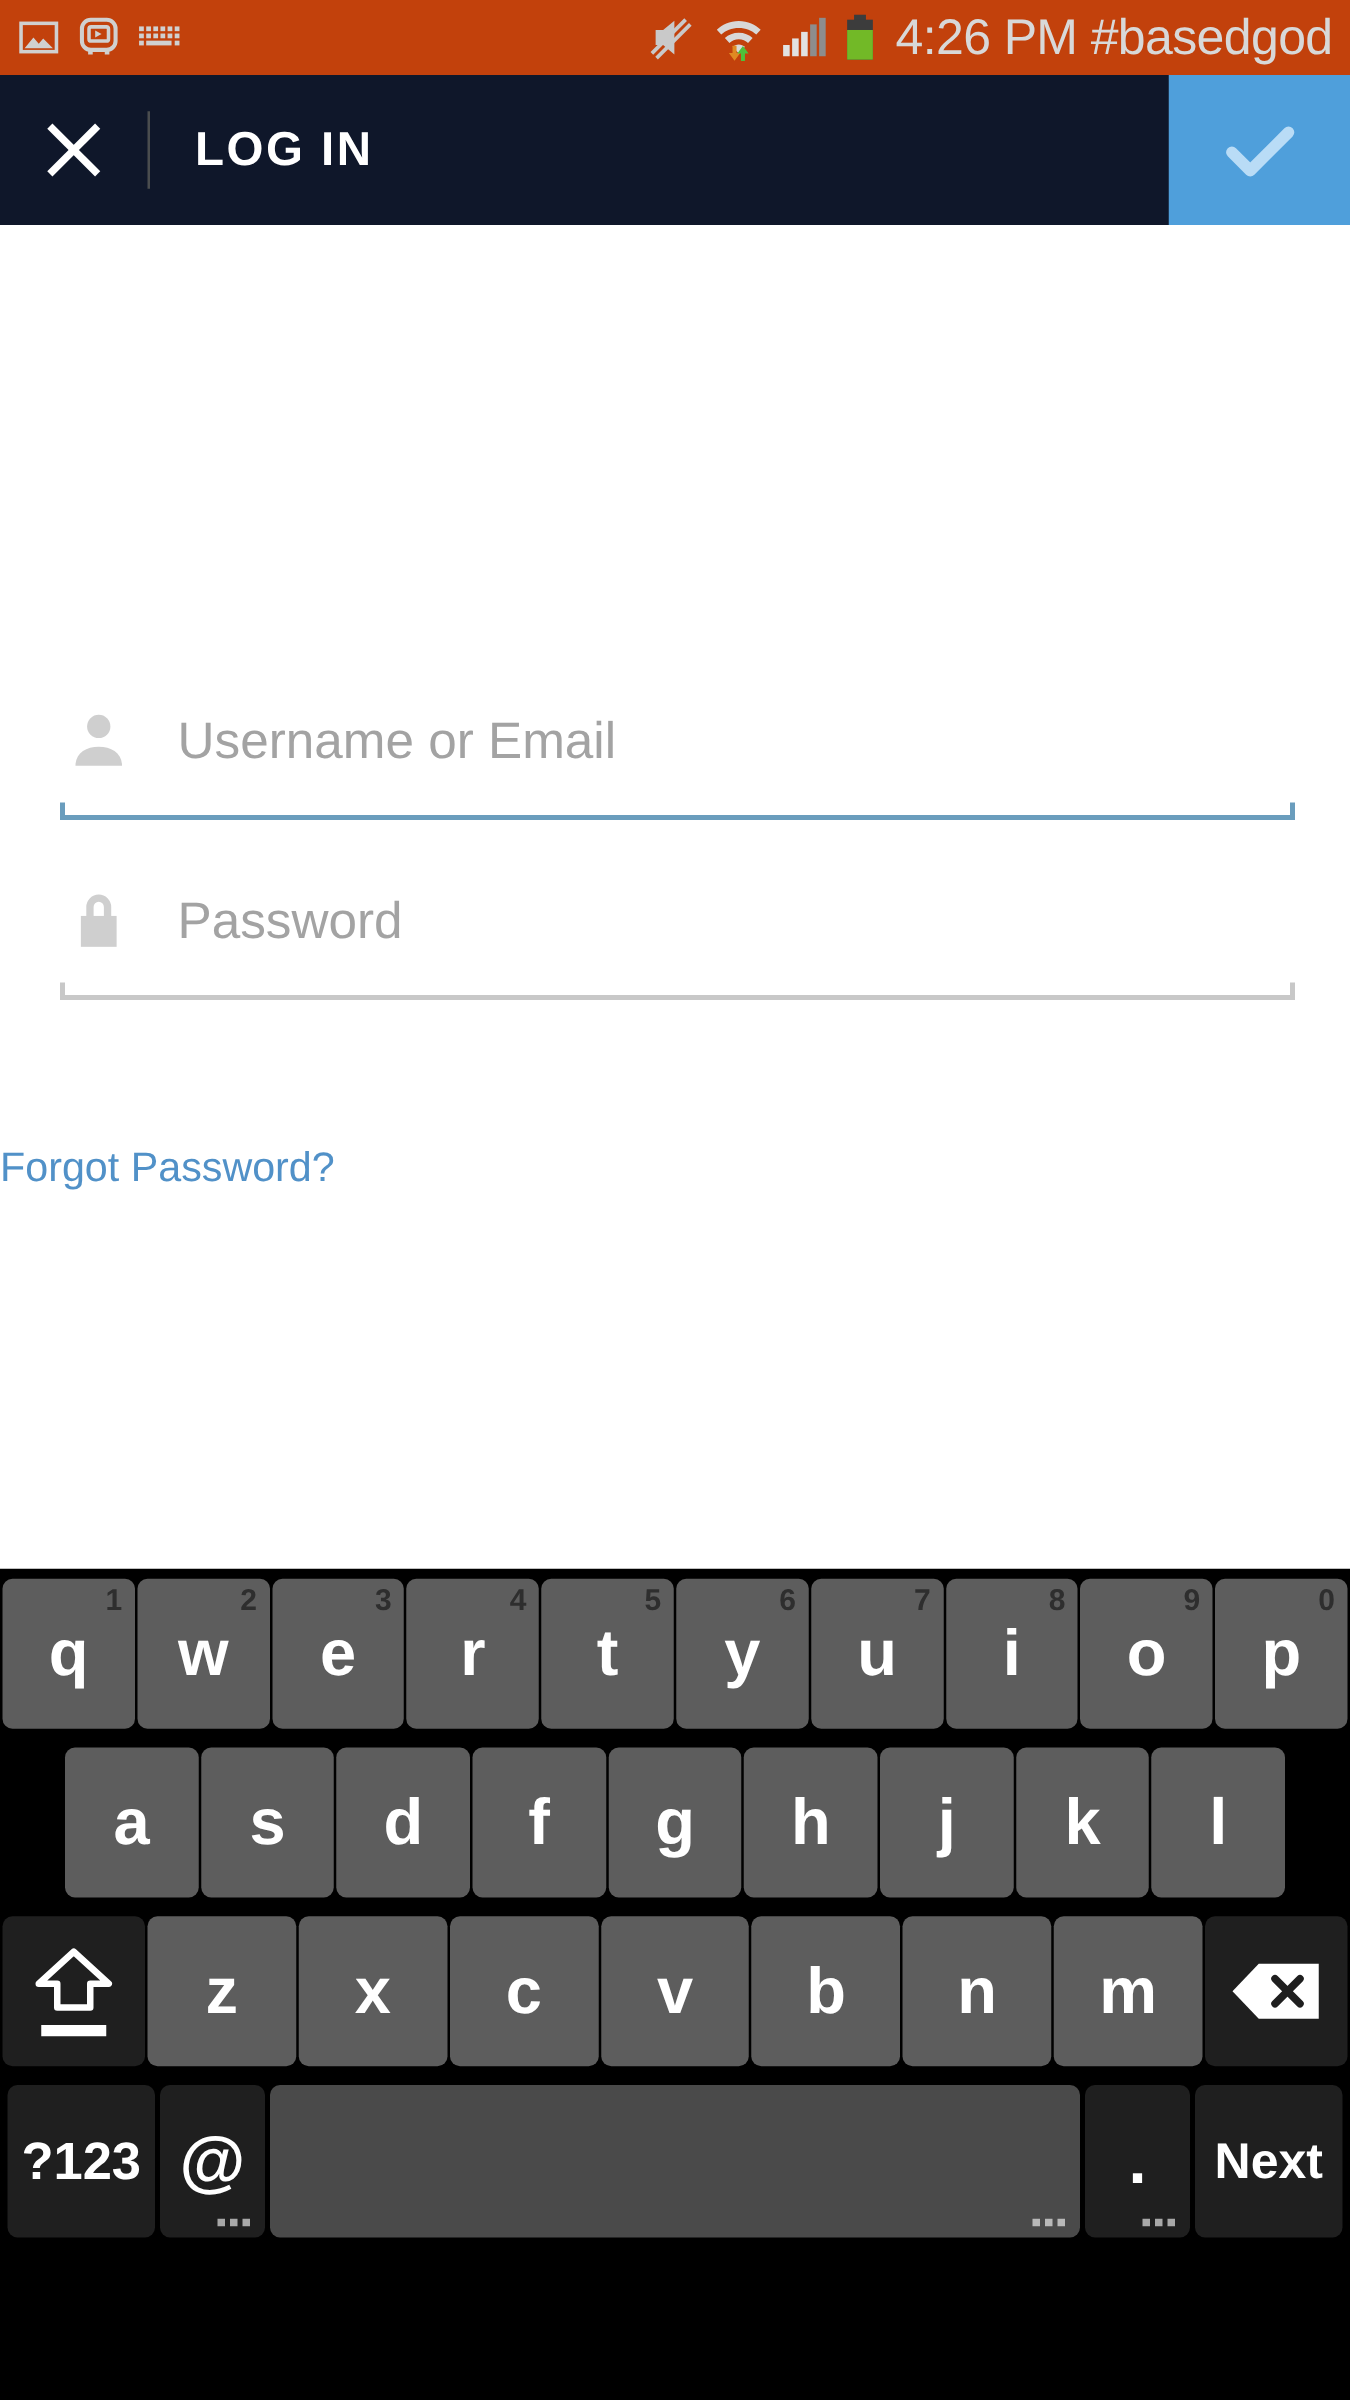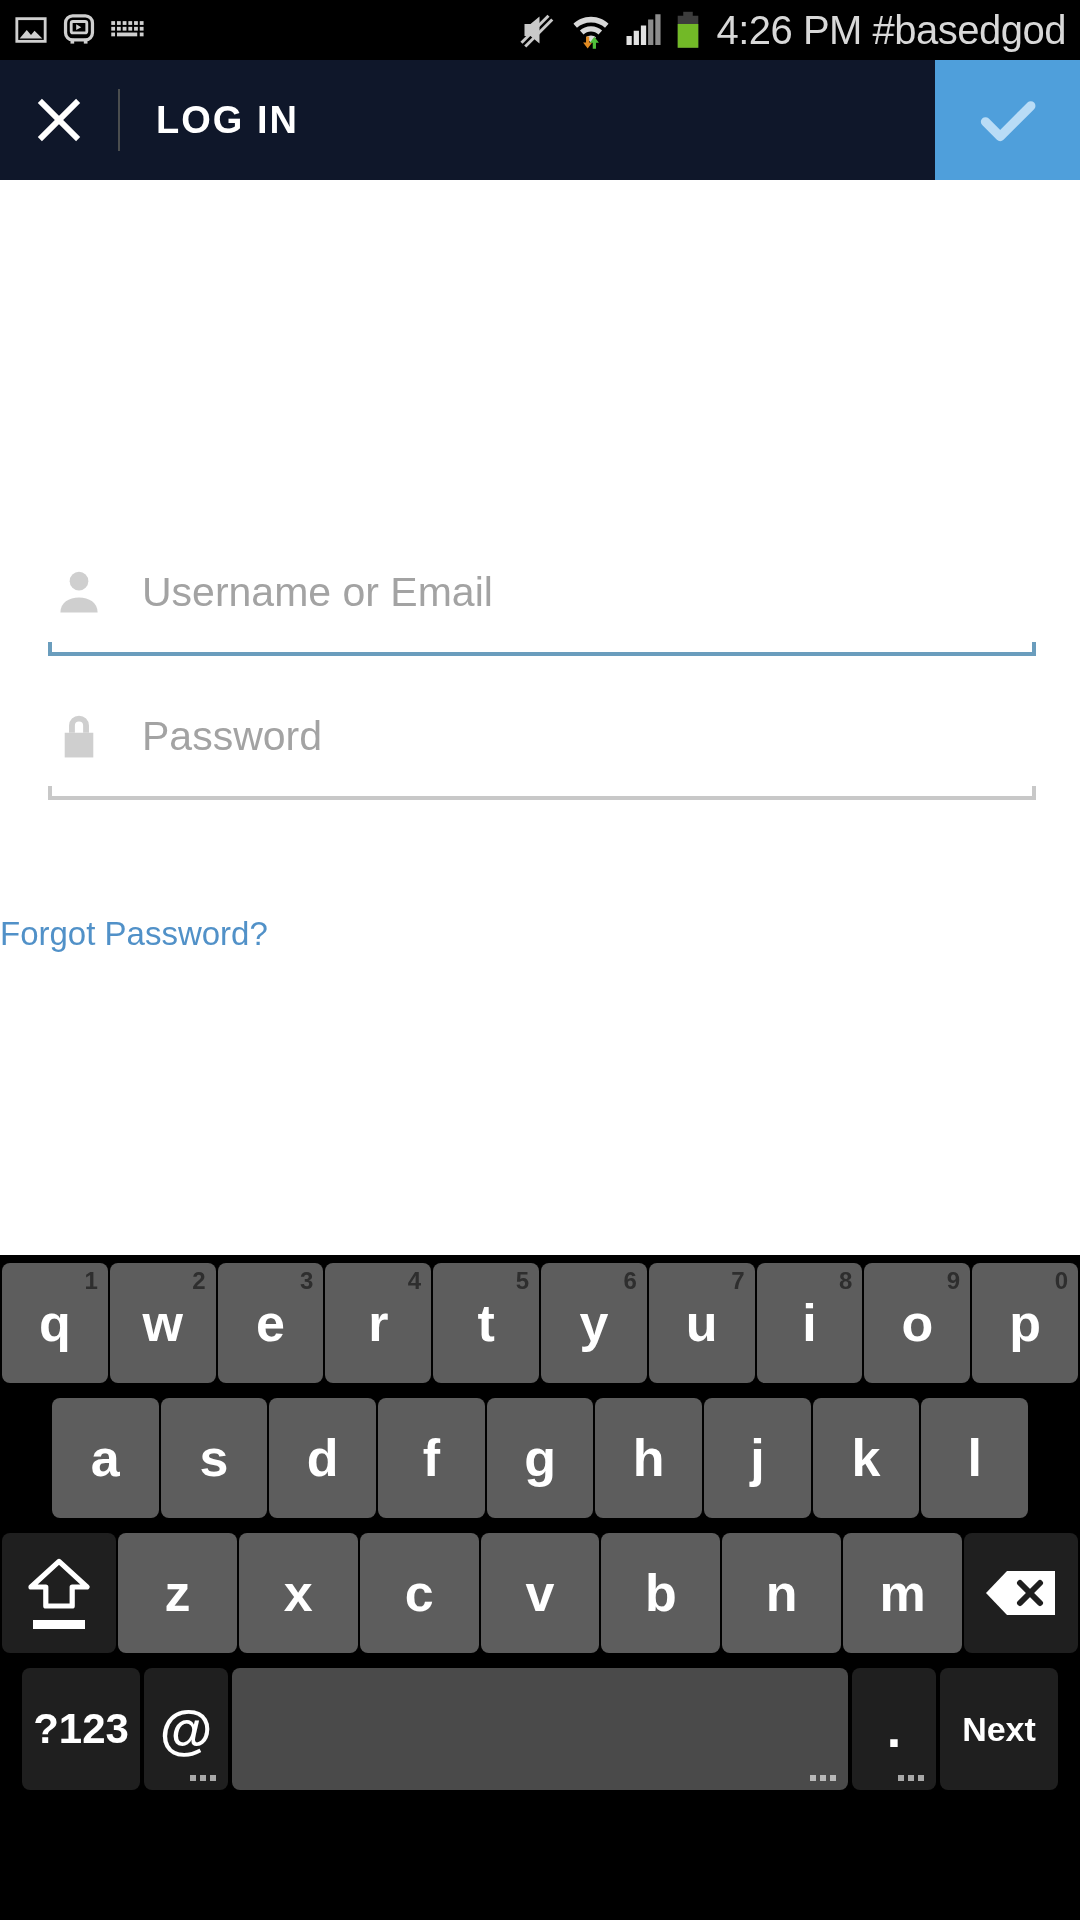--- a/index.html
+++ b/index.html
@@ -8,21 +8,21 @@
     background:#000;
     font-family:"Liberation Sans","DejaVu Sans",sans-serif;
     overflow:hidden;
     -webkit-font-smoothing:antialiased;
   }
   .screen{ position:relative; width:1080px; height:1920px; background:#fff; }
 
   
   .statusbar{
     position:absolute; top:0; left:0; width:1080px; height:60px;
-    background:#000000; display:flex; align-items:center;
+    background:#c2410c; display:flex; align-items:center;
     padding:0 14px 0 14px;
   }
   .sb-left{ display:flex; align-items:center; gap:14px; }
   .sb-right{ display:flex; align-items:center; gap:12px; margin-left:auto; }
   .sb-clock{
     color:#d8d8d8; font-size:40px; letter-spacing:-0.5px;
     margin-left:14px; white-space:nowrap; font-weight:400;
   }
   .sb-icon{ display:block; }
 
@@ -79,21 +79,21 @@
 
   
   .keyboard{
     position:absolute; bottom:0; left:0; width:1080px; height:665px;
     background:#000000; padding-top:8px;
   }
   .krow{ display:flex; width:1080px; justify-content:center; align-items:flex-start; }
   .krow.r1{ height:135px; gap:2px; padding:0 2px; }
   .krow.r2{ height:135px; gap:2px; padding:0 52px; }
   .krow.r3{ height:135px; gap:2px; padding:0 2px; }
-  .krow.r4{ height:140px; gap:4px; padding:0 22px; }
+  .krow.r4{ height:140px; gap:4px; padding:0 6px; }
 
   .key{
     position:relative; background:#5d5d5d; border-radius:8px;
     color:#ffffff; display:flex; align-items:center; justify-content:center;
     font-size:52px; font-weight:bold; user-select:none;
   }
   .key.letter{ flex:1 1 0; height:120px; }
   .key.dark{ background:#1f1f1f; }
   .key.space{ background:#4a4a4a; }
   .knum{
@@ -105,21 +105,21 @@
   }
   .kdots i{ display:block; width:6px; height:6px; background:#b9b9b9; }
   .kdots.ondark i{ background:#a8a8a8; }
 
   .key.shift{ flex:0 0 114px; height:120px; }
   .key.bksp{ flex:0 0 114px; height:120px; }
   .key.sym{ flex:0 0 118px; height:122px; font-size:42px; }
   .key.at{ flex:0 0 84px; height:122px; font-size:54px; }
   .key.spacebar{ flex:1 1 0; height:122px; }
   .key.period{ flex:0 0 84px; height:122px; font-size:52px; align-items:center; }
-  .key.next{ flex:0 0 118px; height:122px; font-size:34px;text-align:right; }
+  .key.next{ flex:0 0 118px; height:122px; font-size:40px;text-align:right; }
 
   .shift-glyph{ display:flex; flex-direction:column; align-items:center; gap:9px; }
   .shift-bar{ width:52px; height:9px; background:#ffffff; }
 </style>
 </head>
 <body>
 
 <div class="screen">
 
   <div class="statusbar">

